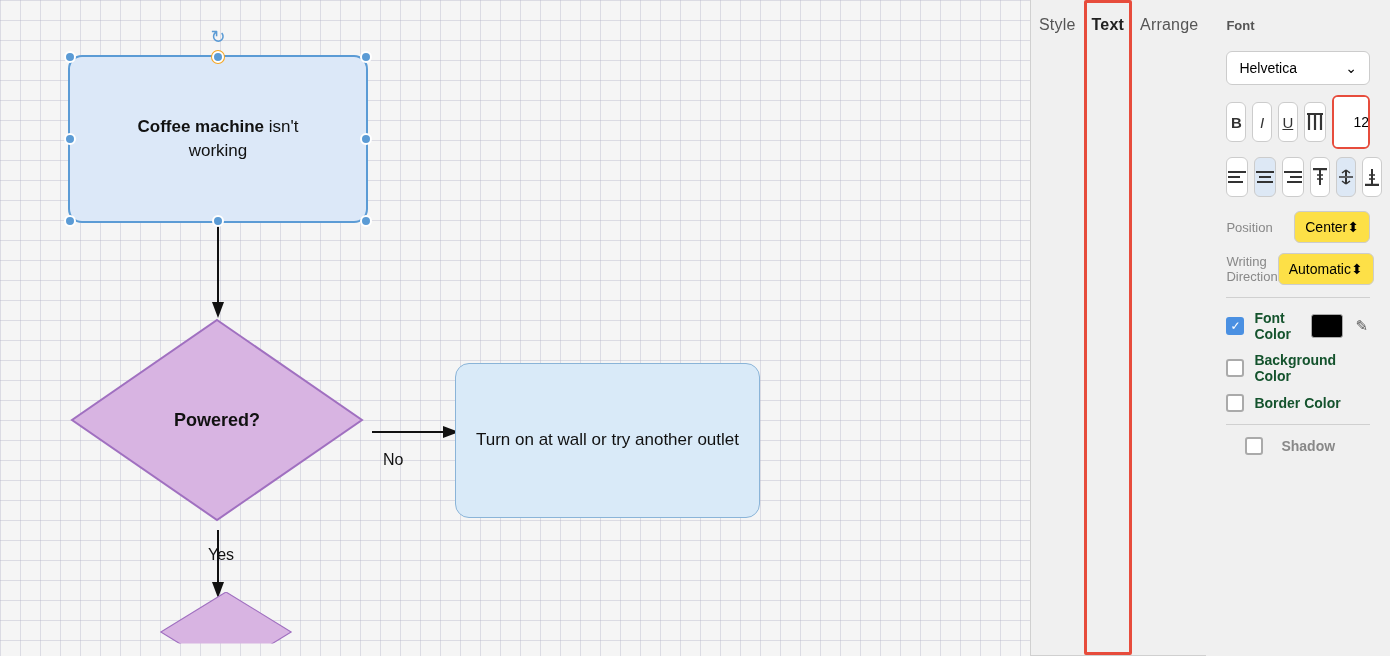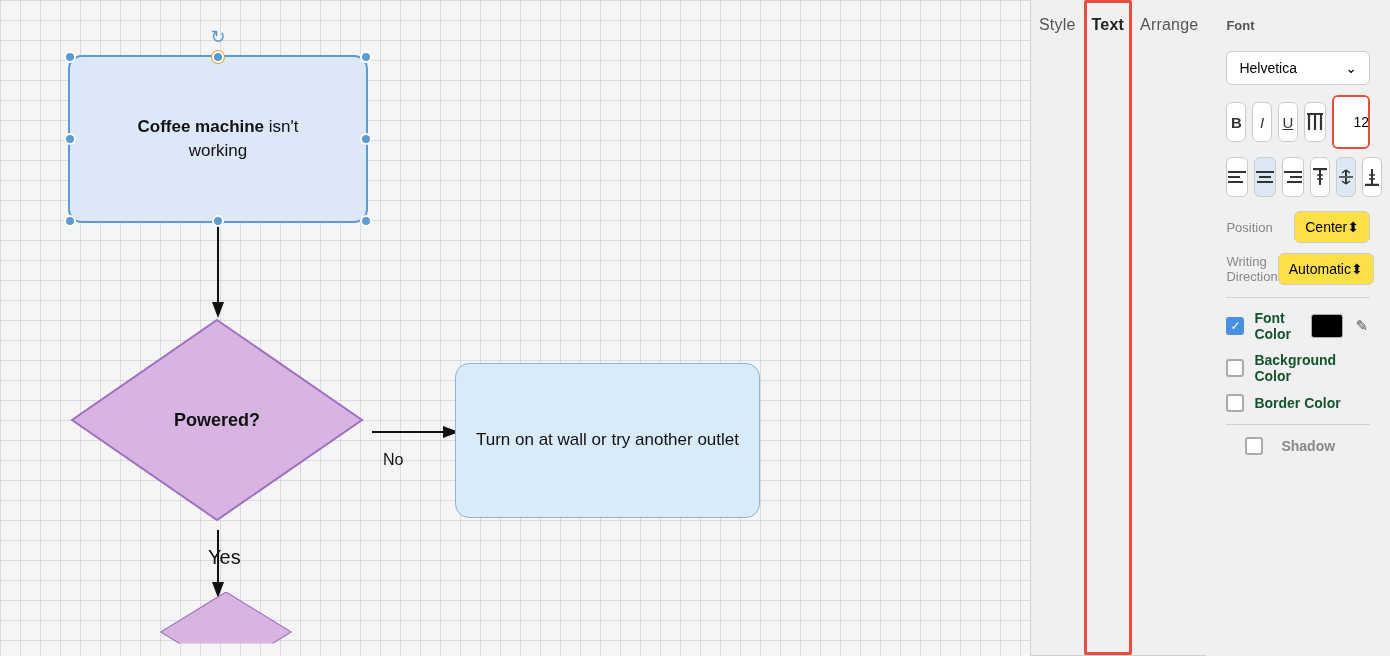--- a/index.html
+++ b/index.html
@@ -397,21 +397,21 @@
       font-size: 16px;
       color: #111;
       margin-top: 36px;
     }
 
     
     .yes-label {
       position: absolute;
       left: 208px;
       top: 546px;
-      font-size: 20px;
+      font-size: 16px;
       color: #111;
     }
 
     
     .node-diamond-bottom {
       position: absolute;
       left: 102px;
       top: 592px;
       width: 248px;
       height: 80px;

